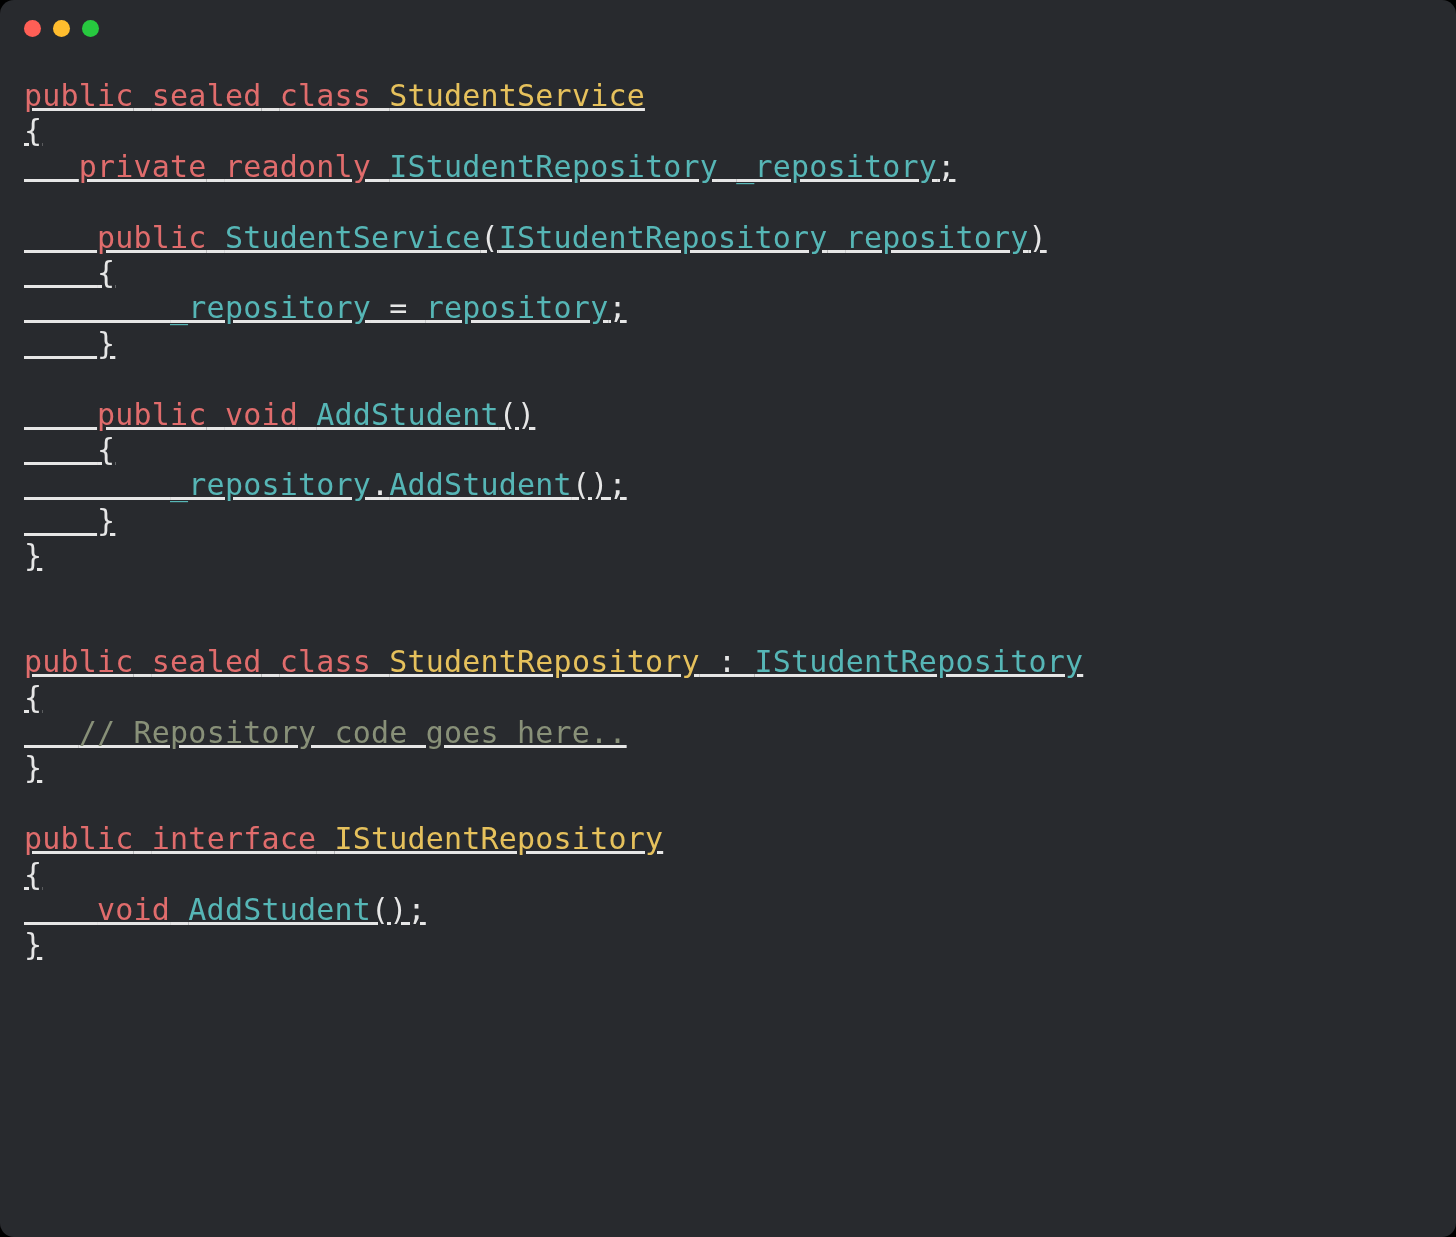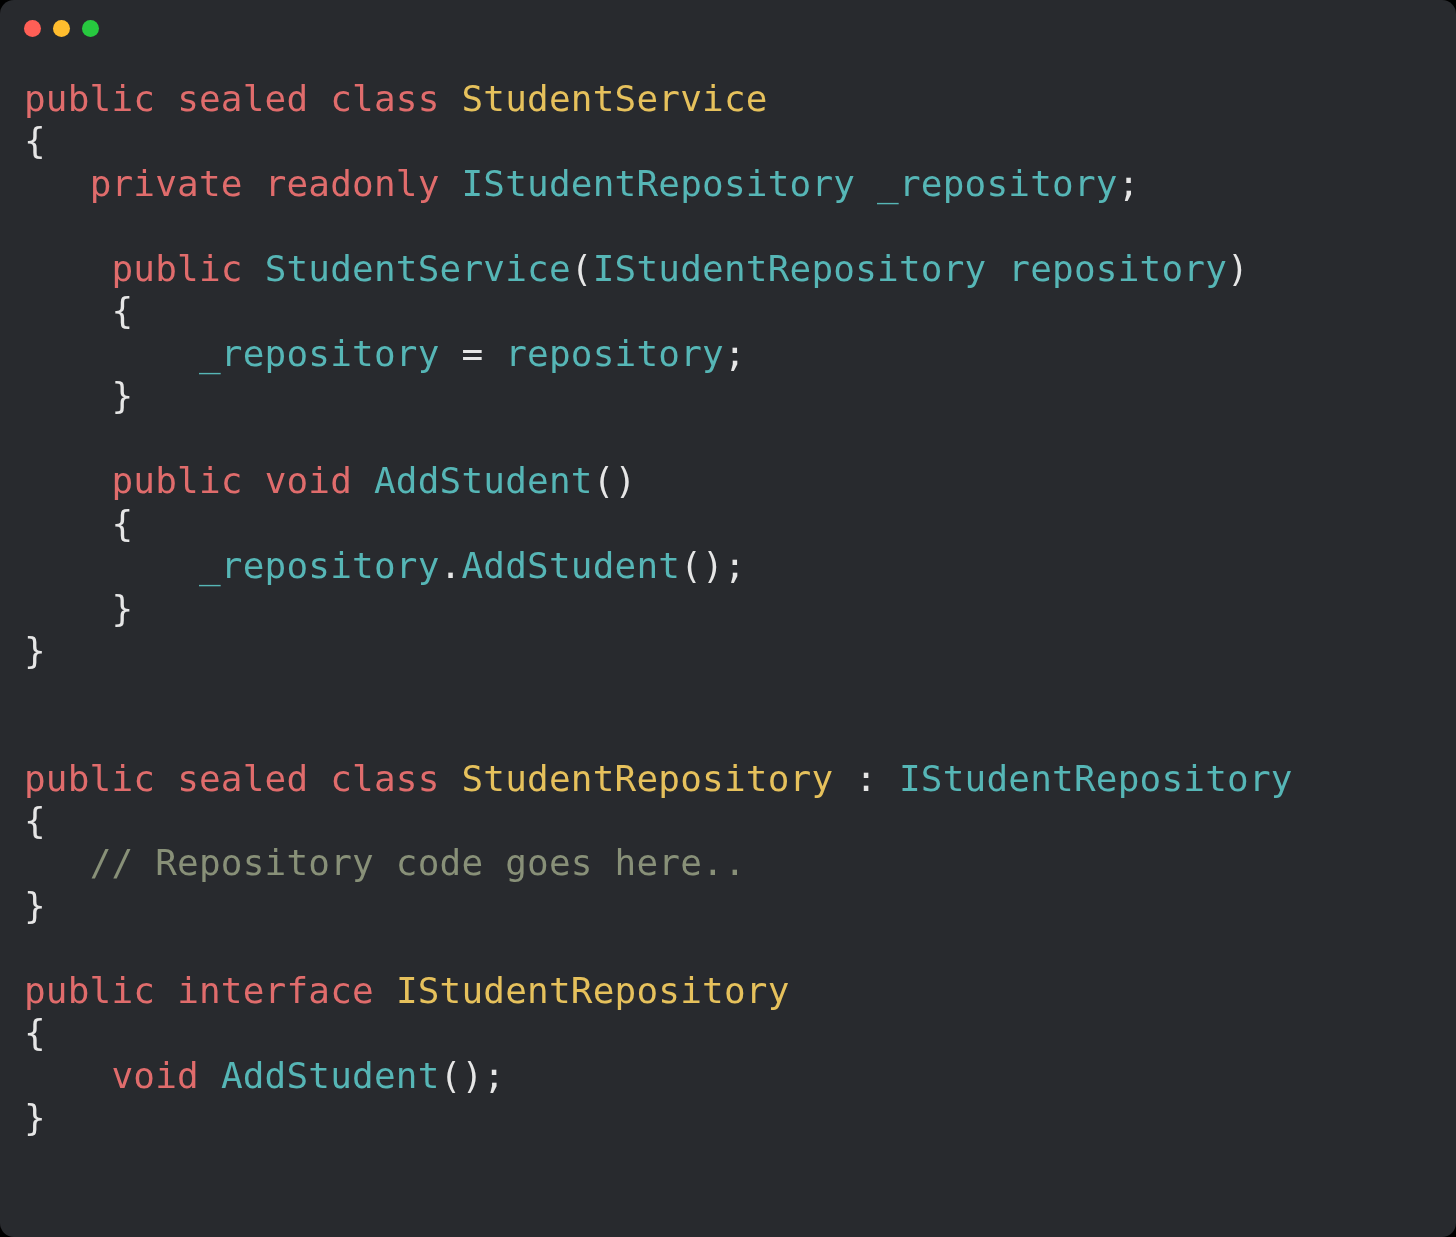--- a/index.html
+++ b/index.html
@@ -29,26 +29,27 @@
     height: 17px;
     border-radius: 50%;
   }
   .dot-red    { background: #ff5f56; }
   .dot-yellow { background: #ffbd2e; }
   .dot-green  { background: #27c93f; }
 
   pre.code {
     margin: 0;
     padding: 22px 24px 24px 24px;
-    font-size: 36px;
+    font-size: 30px;
     line-height: 1.18;
     color: #e6e6e6;
     white-space: pre;
     letter-spacing: 0.2px;
     font-family: inherit;
+    text-decoration: underline;
   }
   .kw-salmon { color: #e06c6c; }
   .kw-void   { color: #e06c6c; }
   .type-yel  { color: #e6c15c; }
   .type-teal { color: #56b6b6; }
   .ident     { color: #56b6b6; }
   .memb-cyan { color: #56b6b6; }
   .plain     { color: #e6e6e6; }
   .paren     { color: #e6e6e6; }
   .punct     { color: #e6e6e6; }

